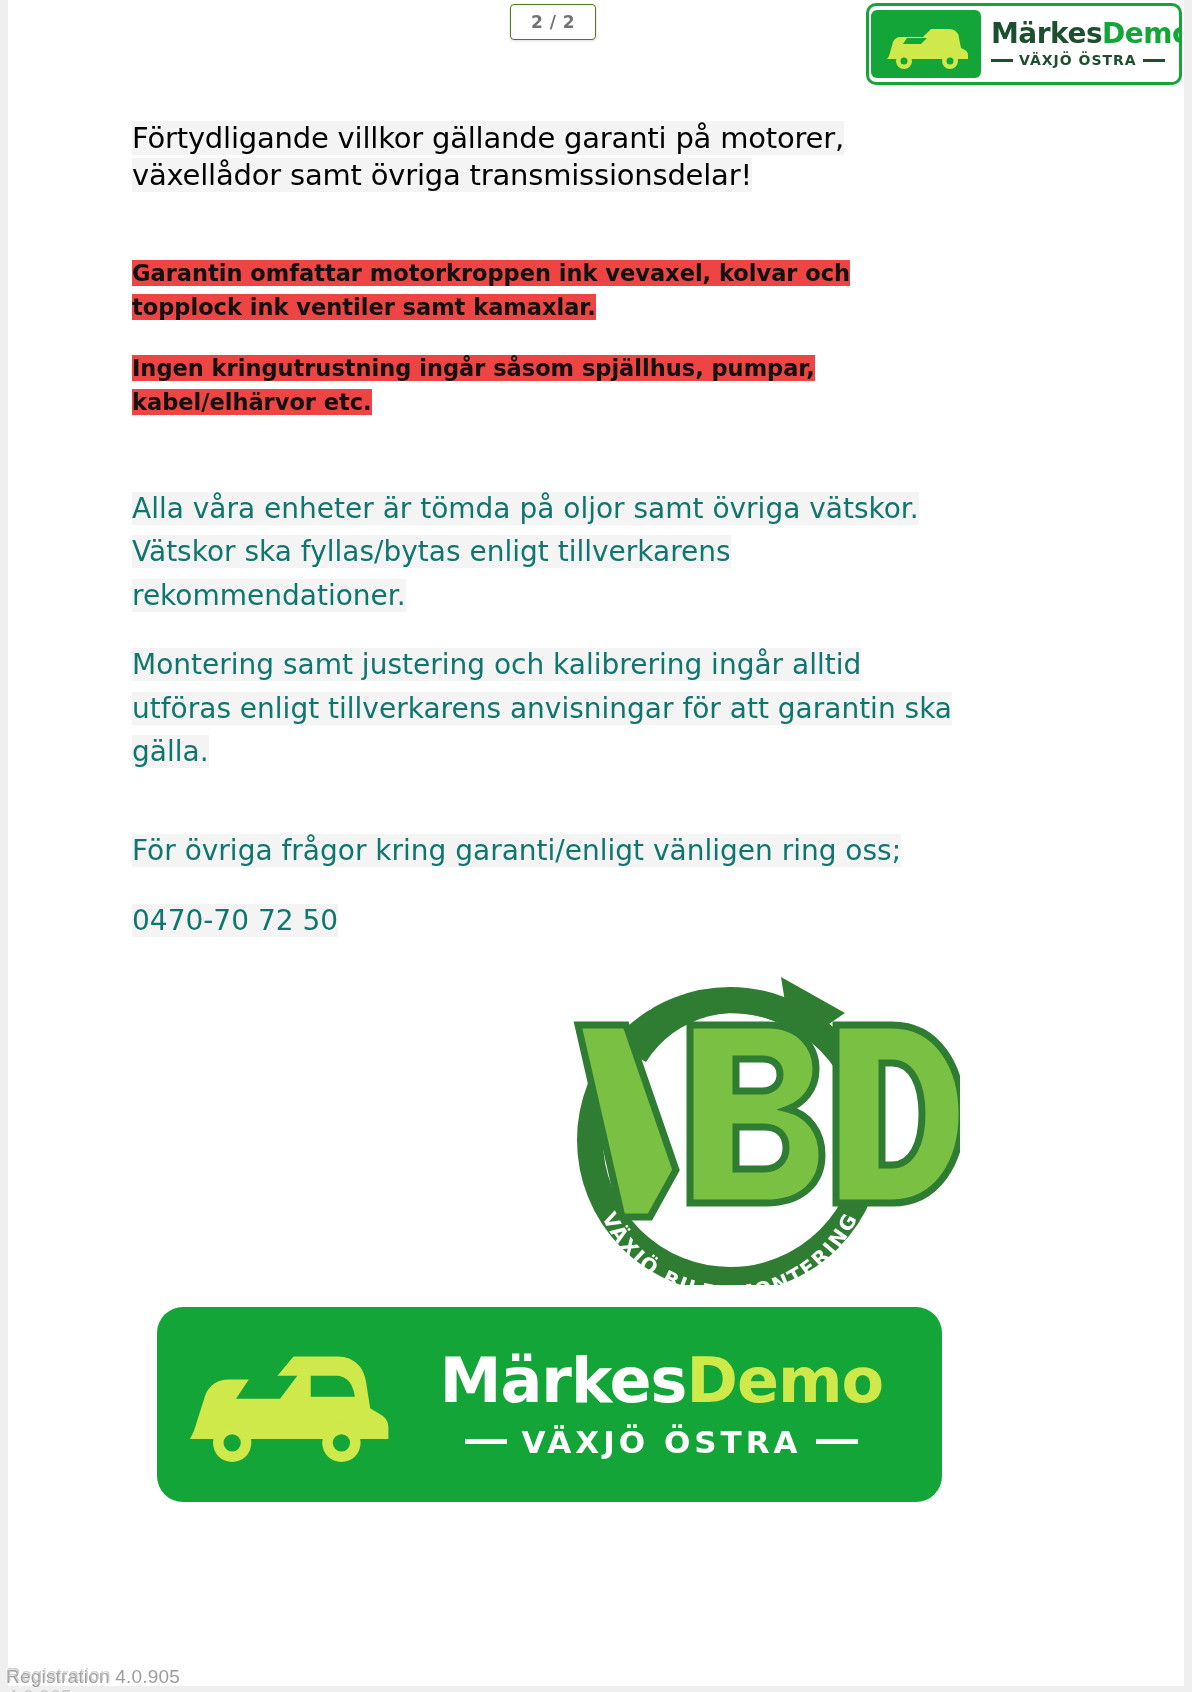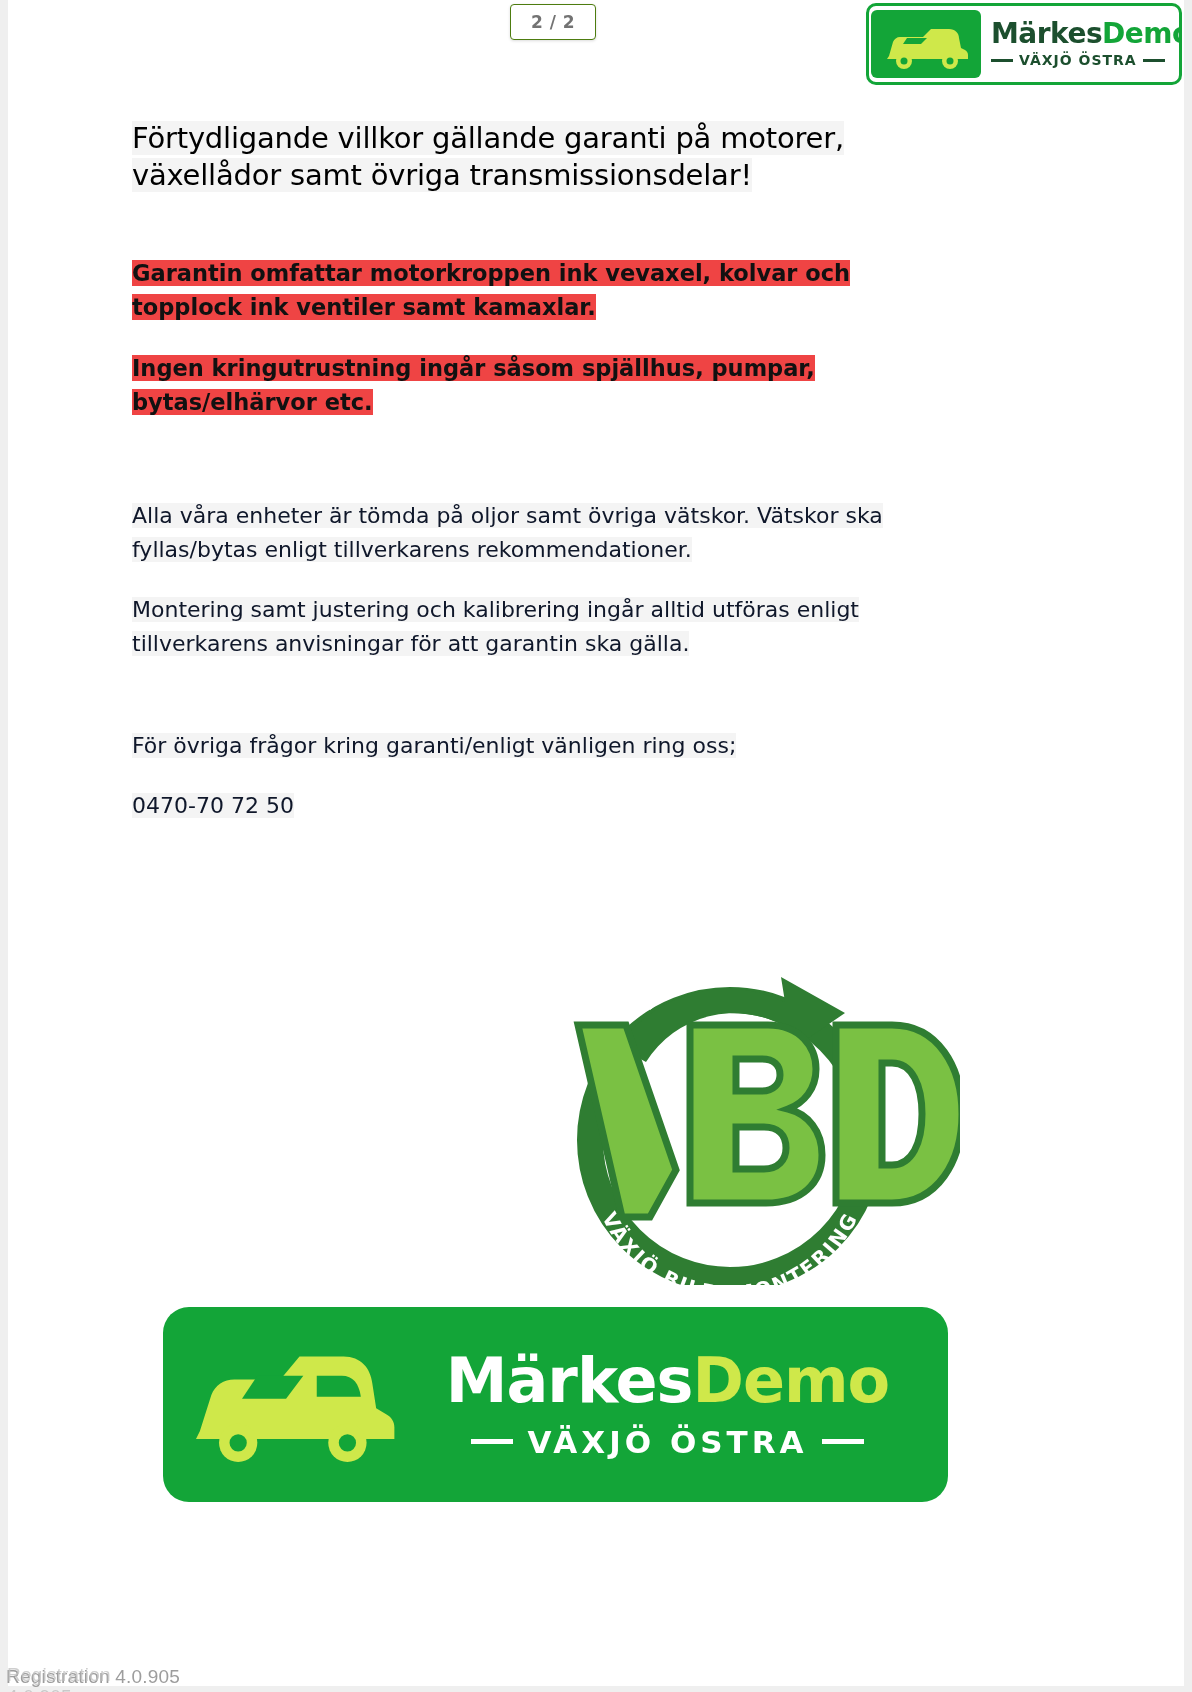--- a/index.html
+++ b/index.html
@@ -147,25 +147,25 @@
     line-height: 1.52;
     font-weight: bold;
     color: #111111;
   }
   p.bold-para span.hl {
     background: #ef4444;
     box-decoration-break: clone;
     -webkit-box-decoration-break: clone;
   }
   p.normal-para {
-    margin: 12px 0 26px 0;
-    font-size: 22px;
+    margin: 0 0 26px 0;
+    font-size: 28px;
     line-height: 1.55;
     font-weight: normal;
-    color: #0f172a;
+    color: #0f766e;
   }
   p.normal-para span.hl {
     background: #f4f4f4;
     box-decoration-break: clone;
     -webkit-box-decoration-break: clone;
   }
   .gap-lg { height: 42px; }
   .gap-md { height: 30px; }
 
   
@@ -173,21 +173,21 @@
     position: absolute;
     left: 500px;
     top: 955px;
     width: 460px;
     height: 330px;
   }
 
   
   #bottom-banner {
     position: absolute;
-    left: 163px;
+    left: 157px;
     top: 1307px;
     width: 785px;
     height: 195px;
     background: #13a538;
     border-radius: 26px;
     display: flex;
     align-items: center;
     overflow: hidden;
   }
   #bottom-banner .banner-car {
@@ -282,21 +282,21 @@
     </div>
   </div>
 
   <div id="doc-content">
 
     <div class="title-wrap">
       <h1 class="doc-title">Förtydligande villkor gällande garanti på motorer, växellådor samt övriga transmissionsdelar!</h1>
     </div>
 
     <p class="bold-para"><span class="hl">Garantin omfattar motorkroppen ink vevaxel, kolvar och topplock ink ventiler samt kamaxlar.</span></p>
-    <p class="bold-para"><span class="hl">Ingen kringutrustning ingår såsom spjällhus, pumpar, bytas/elhärvor etc.</span></p>
+    <p class="bold-para"><span class="hl">Ingen kringutrustning ingår såsom spjällhus, pumpar, kabel/elhärvor etc.</span></p>
 
     <div class="gap-lg"></div>
 
     <p class="normal-para"><span class="hl">Alla våra enheter är tömda på oljor samt övriga vätskor. Vätskor ska fyllas/bytas enligt tillverkarens rekommendationer.</span></p>
     <p class="normal-para"><span class="hl">Montering samt justering och kalibrering ingår alltid utföras enligt tillverkarens anvisningar för att garantin ska gälla.</span></p>
 
     <div class="gap-md"></div>
 
     <p class="normal-para"><span class="hl">För övriga frågor kring garanti/enligt vänligen ring oss;</span></p>
     <p class="normal-para"><span class="hl">0470-70 72 50</span></p>

